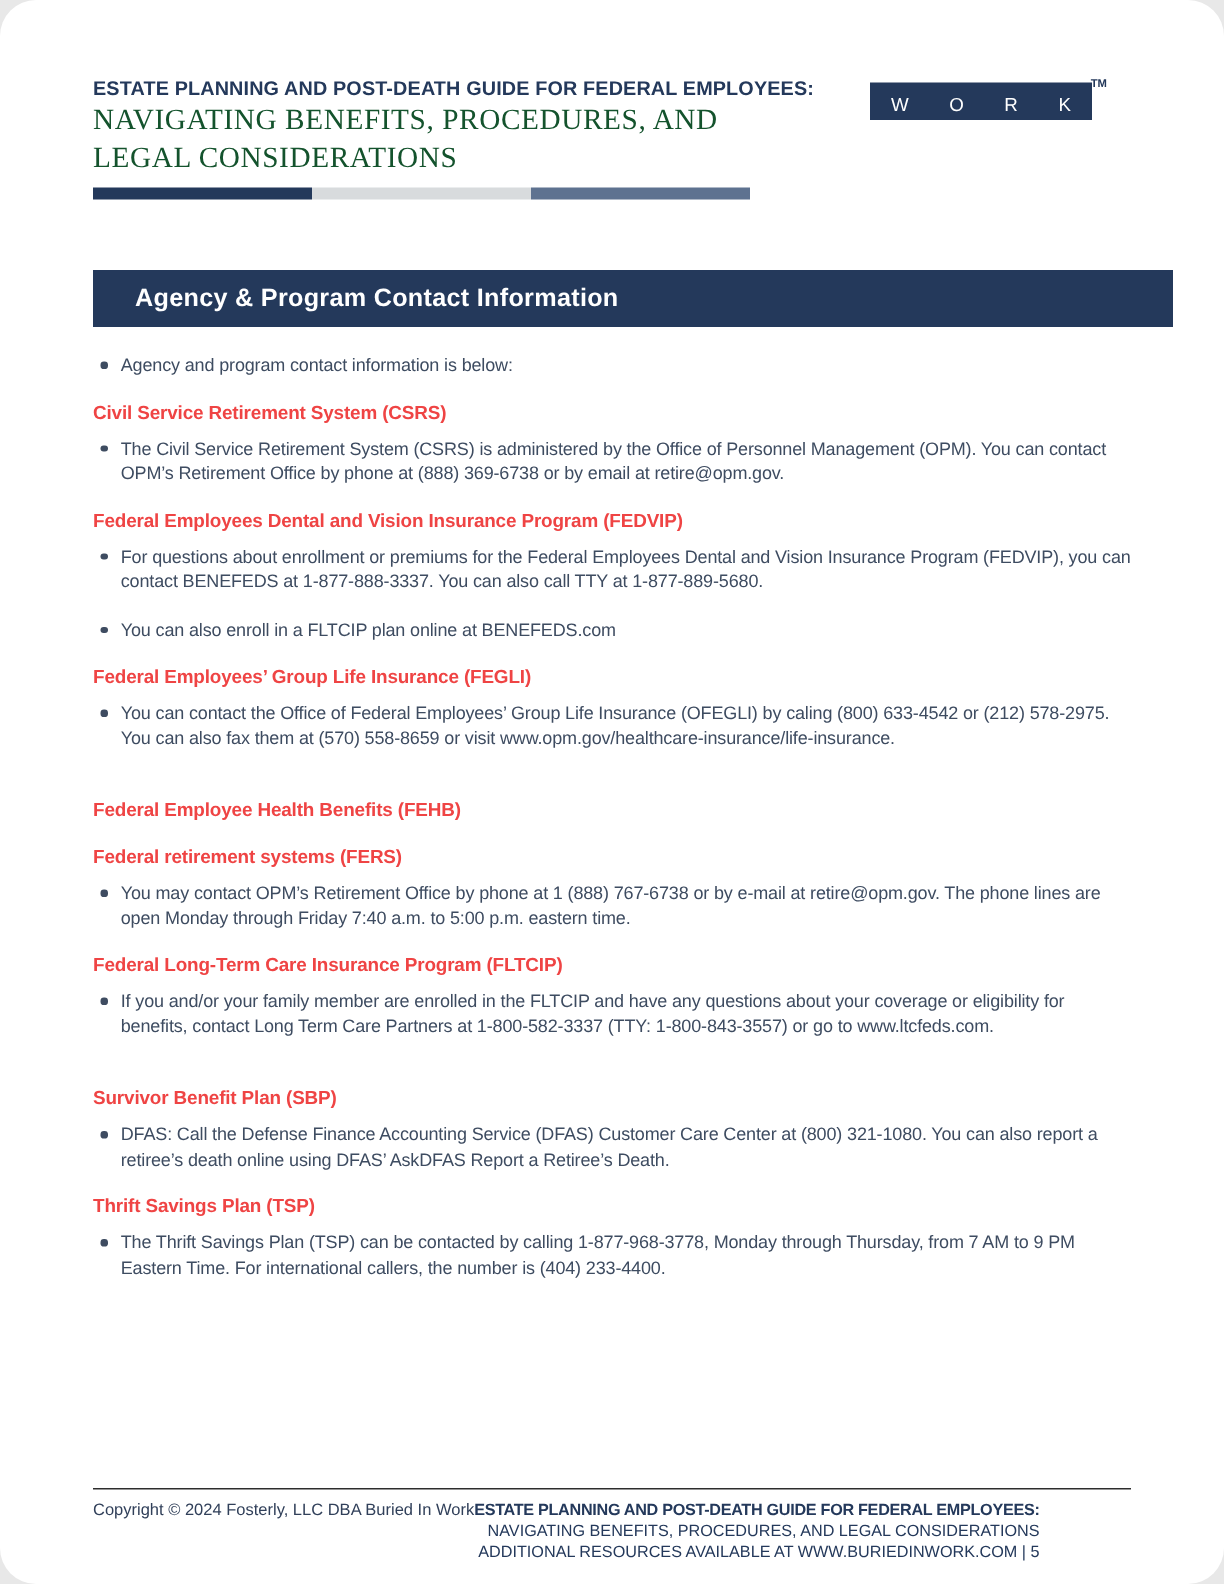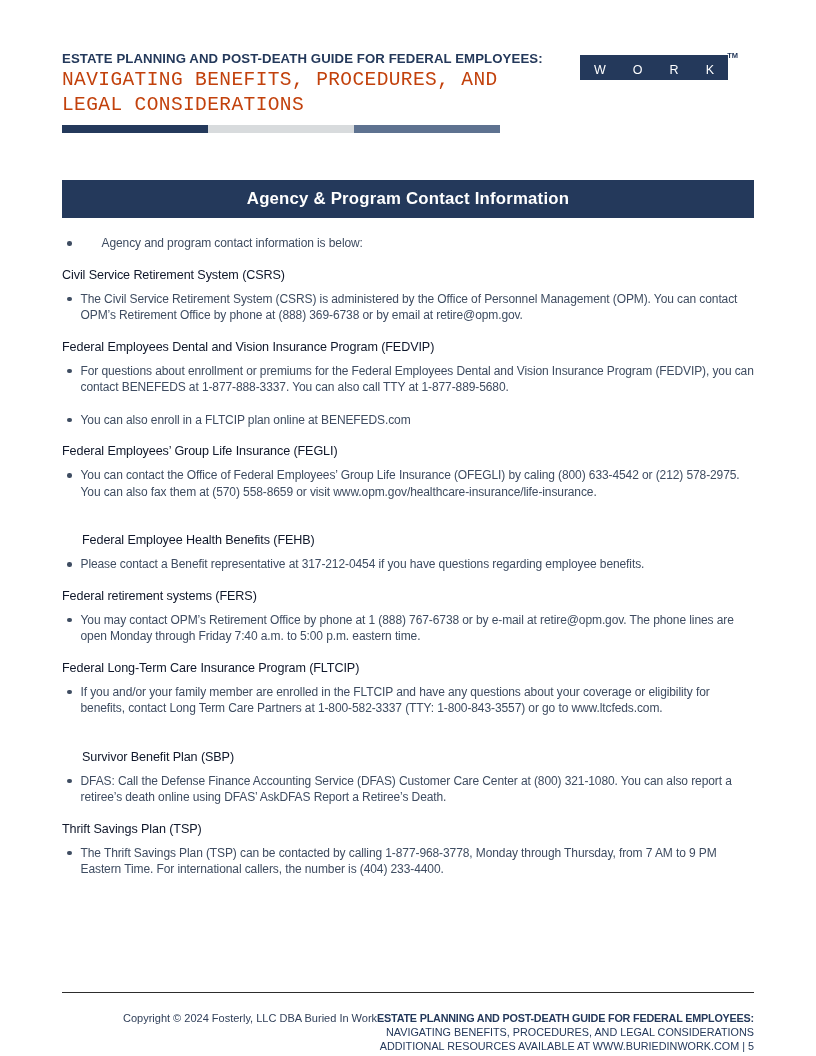--- a/index.html
+++ b/index.html
@@ -1,70 +1,70 @@
 <!DOCTYPE html>
 <html><head>
 <meta charset="utf-8">
 <style>
   html,body{margin:0;padding:0;background:#e8e8e8;}
   .page{
     position:relative;width:816px;height:1056px;margin:0 auto;background:#ffffff;
-    font-family:"Liberation Sans", sans-serif;overflow:hidden;
+    font-family:"Liberation Sans", sans-serif;overflow:hidden;border-radius:24px;
   }
   
   .doc-header{position:absolute;left:62px;top:50px;right:62px;}
   .kicker{
     font-size:13.2px;font-weight:bold;color:#24395B;letter-spacing:0.1px;line-height:18px;
   }
   .doc-title{
-    font-family:Liberation Mono, monospace;font-size:19.5px;color:#c2410c;
+    font-family:Liberation Serif, serif;font-size:19.5px;color:#14532d;
     line-height:25px;letter-spacing:0.4px;
   }
   .tri-bar{margin-top:7px;width:438px;height:8px;display:flex;}
   .tri-bar .seg{flex:1 1 0;}
   .seg-navy{background:#24395B;}
   .seg-gray{background:#D8DBDD;}
   .seg-slate{background:#5E7290;}
   
   .logo{position:absolute;top:5px;right:16px;width:158px;}
   .logo-topbar{height:5px;width:148px;background:#24395B;}
   .logo-tm{position:absolute;top:-4px;right:0;font-size:7.5px;font-weight:bold;color:#24395B;}
   .logo-main{font-size:33px;color:#24395B;line-height:40px;letter-spacing:-0.5px;margin-top:1px;}
   .logo-workbar{
     height:20px;width:148px;background:#24395B;display:flex;align-items:center;
     justify-content:space-between;padding:0 14px;box-sizing:border-box;
   }
   .logo-workbar span{color:#ffffff;font-size:12.5px;line-height:20px;}
   
   .banner{
     position:absolute;left:62px;top:180px;width:692px;height:38px;background:#24395B;
-    display:flex;align-items:center;justify-content:center;
+    display:flex;align-items:center;padding-left:28px;
   }
   .banner h2{
     margin:0;color:#ffffff;font-size:16.8px;font-weight:bold;letter-spacing:0.2px;
   }
   
   .content{position:absolute;left:62px;top:228px;width:692px;color:#3E4C61;}
   .bullet{display:flex;align-items:flex-start;margin-top:16px;}
   .bullet .dot{
     flex:none;width:4.5px;height:4.5px;border-radius:50%;background:#3E4C61;
     margin:6px 9px 0 5px;
   }
   .bullet p{margin:0;font-size:12px;line-height:16.5px;letter-spacing:-0.1px;}
-  .intro-bullet{margin-top:7px;gap:21px;}
+  .intro-bullet{margin-top:7px;}
   h3.sec-head{
-    margin:15px 0 0 0;font-size:12.6px;font-weight:normal;color:#0f172a;letter-spacing:-0.1px;
+    margin:15px 0 0 0;font-size:12.6px;font-weight:bold;color:#ef4444;letter-spacing:-0.1px;
     line-height:16px;
   }
   .sec .bullet:first-of-type{margin-top:8px;}
-  .sec.gap-lg h3.sec-head{margin-top:32px;margin-left:20px;}
+  .sec.gap-lg h3.sec-head{margin-top:32px;}
   
   .doc-footer{
     position:absolute;left:62px;right:62px;top:992px;border-top:1.5px solid #2d2d2d;
-    padding-top:18px;display:flex;justify-content:flex-end;align-items:flex-start;
+    padding-top:7px;display:flex;justify-content:flex-start;align-items:flex-start;
   }
   .footer-left{font-size:11px;color:#31405A;line-height:14px;}
   .footer-right{text-align:right;font-size:10.8px;line-height:14px;color:#24395B;}
   .footer-right .fr-bold{font-weight:bold;letter-spacing:-0.2px;}
 </style>
 </head>
 <body>
 
 <div class="page">
 
@@ -123,24 +123,20 @@
     <section class="sec">
       <h3 class="sec-head">Federal Employees’ Group Life Insurance (FEGLI)</h3>
       <div class="bullet">
         <span class="dot"></span>
         <p>You can contact the Office of Federal Employees’ Group Life Insurance (OFEGLI) by caling (800) 633-4542 or (212) 578-2975. You can also fax them at (570) 558-8659 or visit www.opm.gov/healthcare-insurance/life-insurance.</p>
       </div>
     </section>
 
     <section class="sec gap-lg">
       <h3 class="sec-head">Federal Employee Health Benefits (FEHB)</h3>
-      <div class="bullet">
-        <span class="dot"></span>
-        <p>Please contact a Benefit representative at 317-212-0454 if you have questions regarding employee benefits.</p>
-      </div>
     </section>
 
     <section class="sec">
       <h3 class="sec-head">Federal retirement systems (FERS)</h3>
       <div class="bullet">
         <span class="dot"></span>
         <p>You may contact OPM’s Retirement Office by phone at 1 (888) 767-6738 or by e-mail at retire@opm.gov. The phone lines are open Monday through Friday 7:40 a.m. to 5:00 p.m. eastern time.</p>
       </div>
     </section>
 

